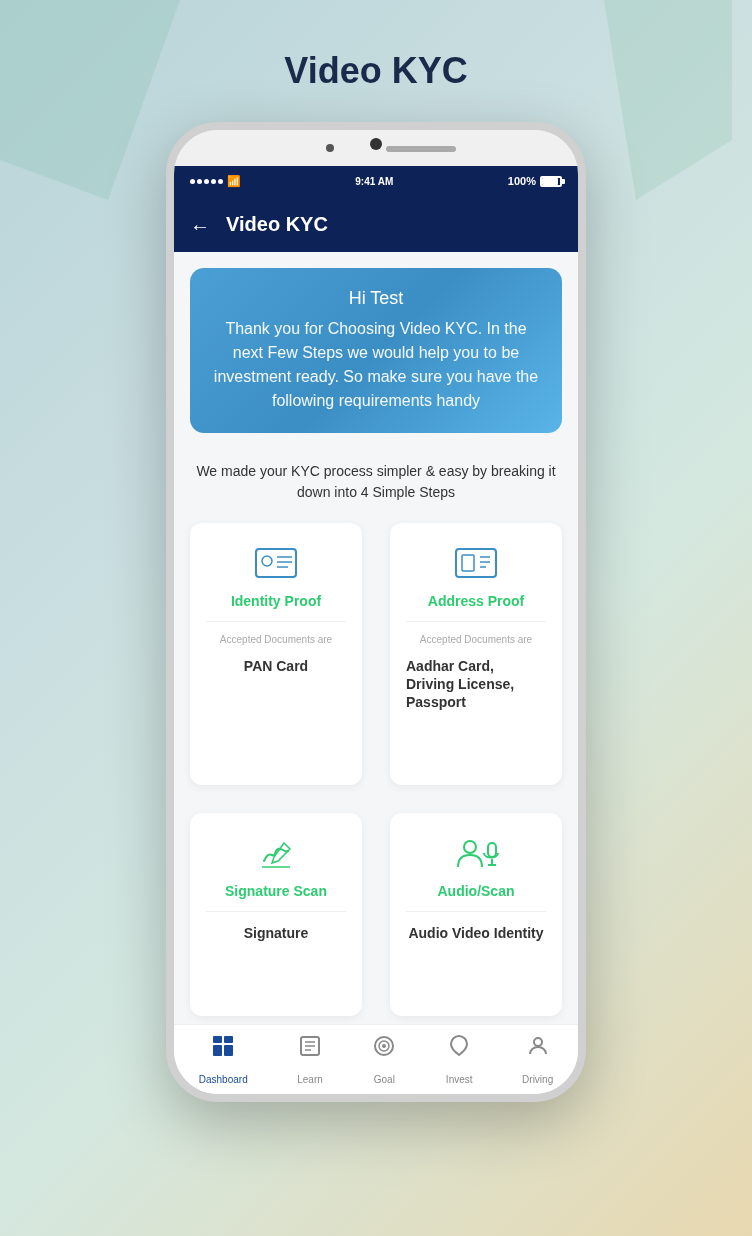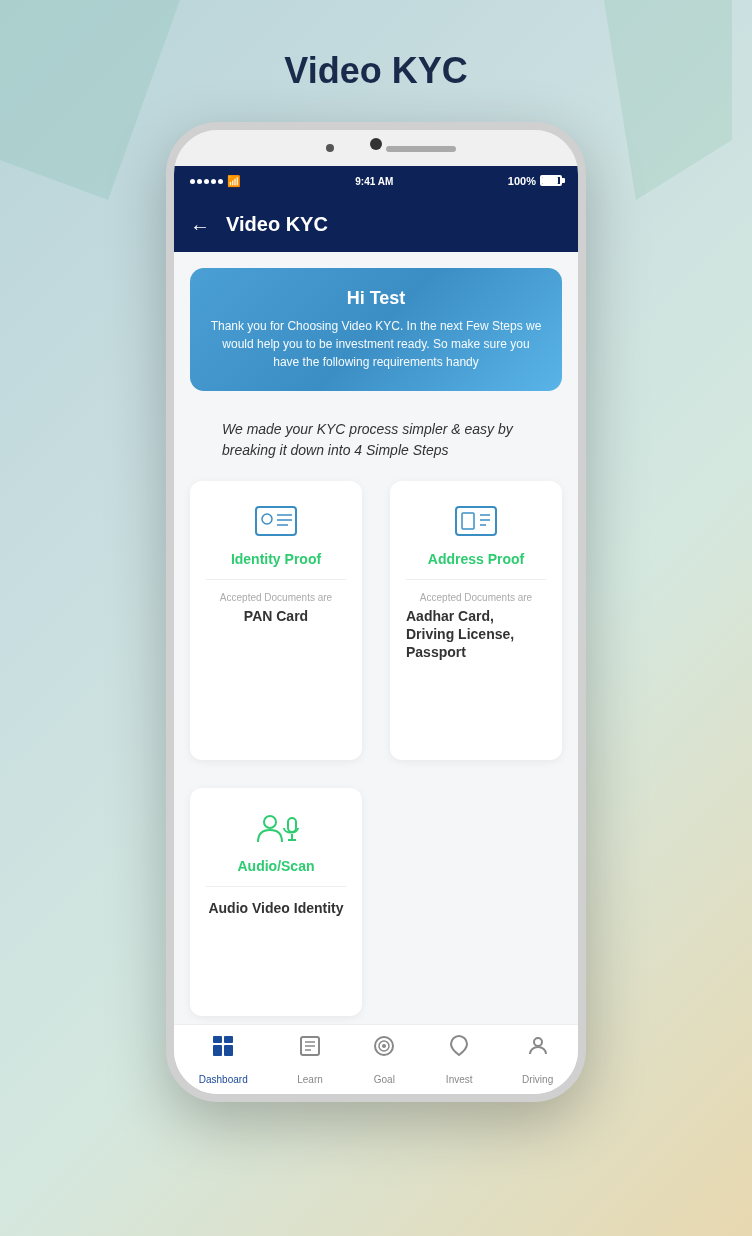--- a/index.html
+++ b/index.html
@@ -101,21 +101,21 @@
       padding: 0 16px;
       color: white;
       font-size: 12px;
       font-weight: 600;
     }
     .status-left { display: flex; align-items: center; gap: 4px; }
     .status-dots { display: flex; gap: 2px; }
     .status-dot { width: 5px; height: 5px; background: white; border-radius: 50%; }
     .wifi-icon { font-size: 11px; }
     .status-time { font-size: 10px; font-weight: 600; }
-    .status-right { display: flex; align-items: flex-start; gap: 4px; }
+    .status-right { display: flex; align-items: flex-end; gap: 4px; }
     .battery-text { font-size: 11px; }
     .battery-icon {
       width: 22px; height: 11px;
       border: 2px solid white;
       border-radius: 2px;
       position: relative;
       display: flex; align-items: center;
     }
     .battery-icon::after {
       content: '';
@@ -168,37 +168,37 @@
       margin: 16px;
       background: linear-gradient(135deg, #4a9fd4 0%, #3b8ec4 50%, #5ab4e8 100%);
       border-radius: 14px;
       padding: 20px 20px;
       color: white;
       text-align: center;
       flex-shrink: 0;
     }
     .banner-greeting {
       font-size: 18px;
-      font-weight: 700;
+      font-weight: 400;
       margin-bottom: 8px;
     }
     .banner-description {
-      font-size: 12px;
+      font-size: 16px;
       line-height: 1.5;
       opacity: 0.95;
     }
 
     
     .steps-description {
+      text-align: center;
       color: #333;
       font-size: 14px;
       line-height: 1.5;
-      padding: 12px 48px;
+      padding: 12px 18px;
       flex-shrink: 0;
-      font-style: italic;
     }
 
     
     .cards-grid {
       display: grid;
       grid-template-columns: 1fr 1fr;
       gap: 28px;
       padding: 8px 16px;
       flex: 1;
     }
@@ -233,21 +233,21 @@
     .card-divider {
       width: 100%;
       height: 1px;
       background: #eee;
       margin-bottom: 12px;
     }
 
     .card-accepted-label {
       font-size: 10px;
       color: #aaa;
-      margin-bottom: 4px;
+      margin-bottom: 12px;
       text-align: center;
     }
 
     .card-document {
       font-size: 14px;
       font-weight: 700;
       color: #333;
       text-align: left;
       line-height: 1.3;
     }
@@ -369,20 +369,32 @@
             <line x1="26" y1="17" x2="36" y2="17" stroke="#3b8ec4" stroke-width="1.5"></line>
             <line x1="26" y1="22" x2="32" y2="22" stroke="#3b8ec4" stroke-width="1.5"></line>
           </svg>
         </div>
         <div class="card-title">Address Proof</div>
         <div class="card-divider"></div>
         <div class="card-accepted-label">Accepted Documents are</div>
         <div class="card-document">Aadhar Card, Driving License, Passport</div>
       </div>
 
+      <div class="kyc-card">
+        <div class="card-icon">
+          <svg width="44" height="40" viewBox="0 0 44 40" fill="none" xmlns="http://www.w3.org/2000/svg">
+            <path d="M10 28 C12 24, 14 20, 18 22 C22 24, 20 18, 24 16 C28 14, 30 20, 34 18" stroke="#2ecc71" stroke-width="2" fill="none" stroke-linecap="round"></path>
+            <path d="M30 10 L36 16 L24 28 L18 30 L20 24 Z" stroke="#2ecc71" stroke-width="1.5" fill="none"></path>
+            <line x1="8" y1="34" x2="36" y2="34" stroke="#2ecc71" stroke-width="1.5"></line>
+          </svg>
+        </div>
+        <div class="card-title">Signature Scan</div>
+        <div class="card-divider"></div>
+        <div class="card-document">Signature</div>
+      </div>
 
       <div class="kyc-card">
         <div class="card-icon">
           <svg width="48" height="40" viewBox="0 0 48 40" fill="none" xmlns="http://www.w3.org/2000/svg">
 
             <circle cx="18" cy="14" r="6" stroke="#2ecc71" stroke-width="2" fill="none"></circle>
             <path d="M6 34 C6 26, 10 22, 18 22 C26 22, 30 26, 30 34" stroke="#2ecc71" stroke-width="2" fill="none"></path>
 
             <rect x="36" y="10" width="8" height="14" rx="4" stroke="#2ecc71" stroke-width="2" fill="none"></rect>
             <path d="M32 20 C32 26, 46 26, 46 20" stroke="#2ecc71" stroke-width="2" fill="none"></path>

